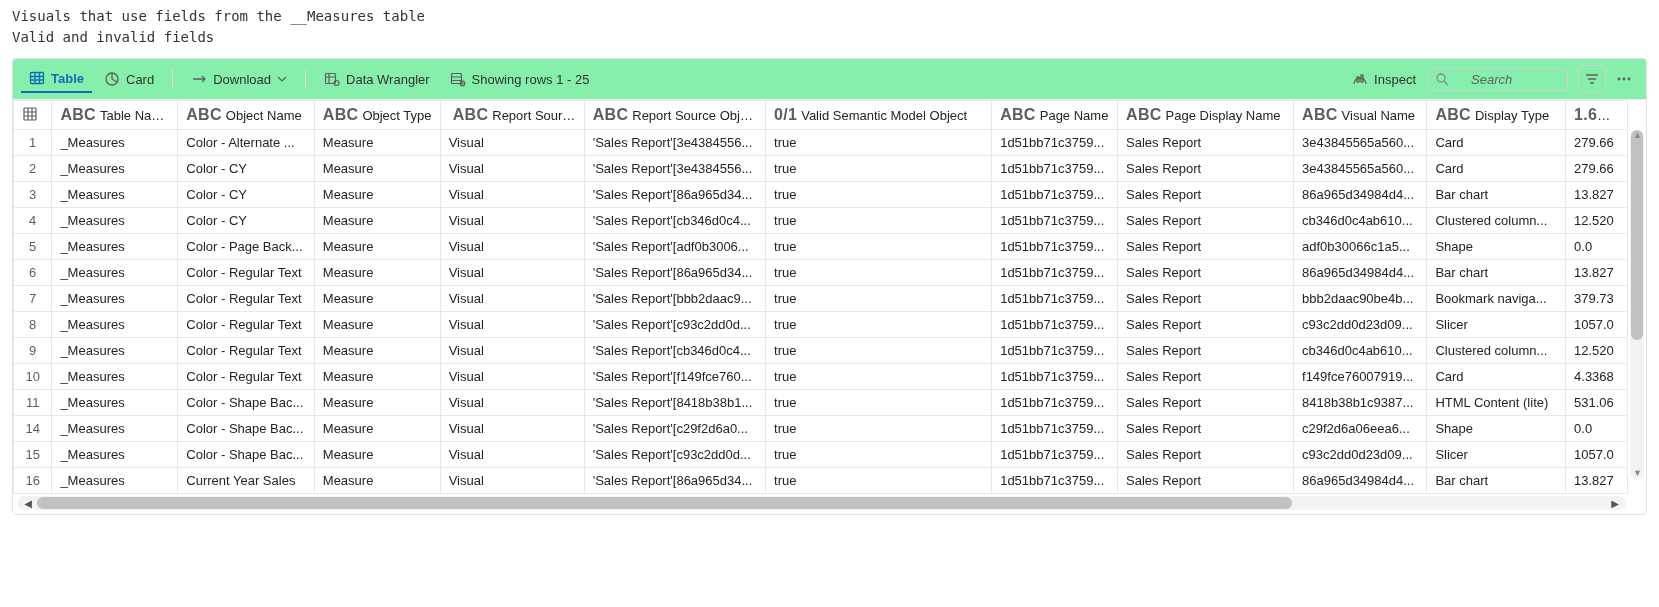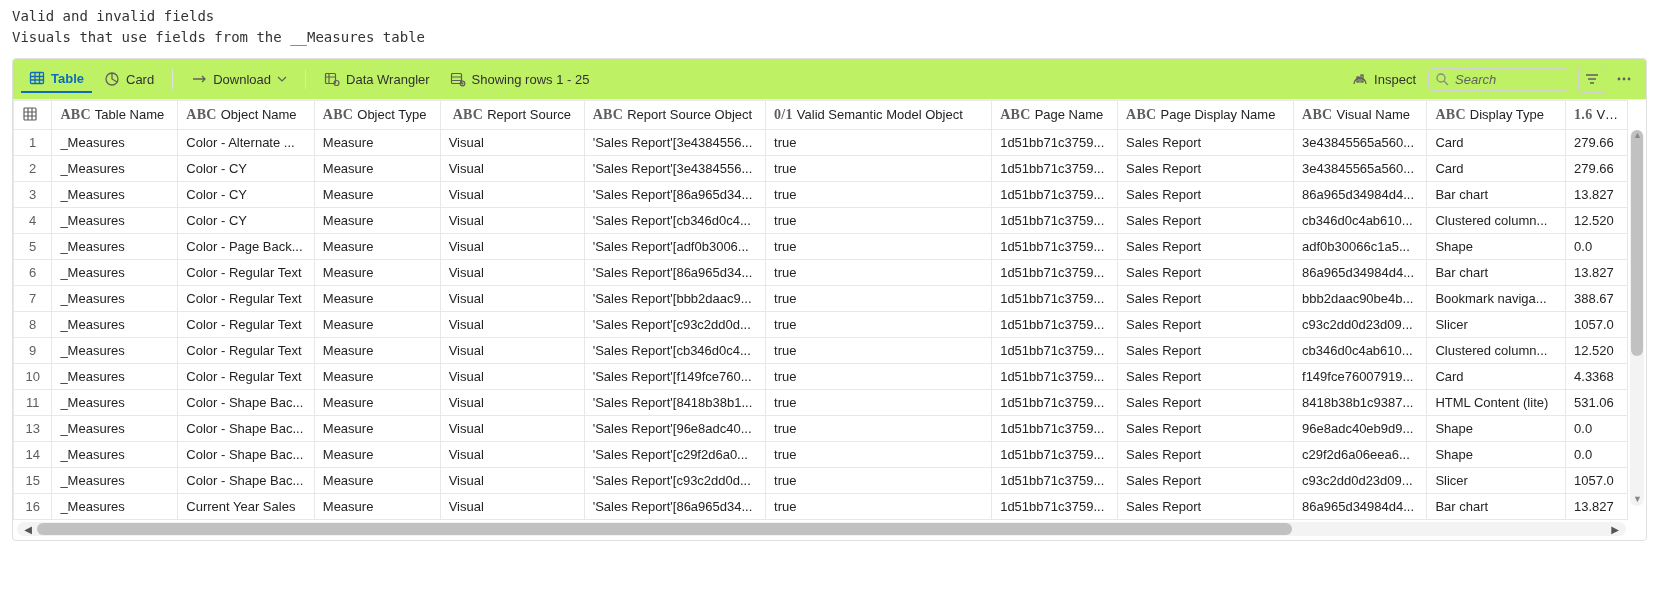--- a/index.html
+++ b/index.html
@@ -22,21 +22,21 @@
       border-radius: 4px;
       margin: 8px 12px;
       overflow: hidden;
     }
     .toolbar {
       display: flex;
       align-items: center;
       padding: 6px 8px;
       gap: 4px;
       border-bottom: 1px solid #eee;
-      background: #bef264;
+      background: #86efac;
       font-size: 13px;
       color: #323130;
     }
     .tb-btn {
       display: inline-flex;
       align-items: center;
       gap: 6px;
       padding: 5px 8px;
       border-radius: 3px;
       cursor: pointer;
@@ -57,21 +57,21 @@
     }
     .tb-spacer { flex: 1; }
     .icon { display:inline-flex; align-items:center; justify-content:center; width:16px; height:16px; }
     .icon svg { width:16px; height:16px; }
     .search-box {
       display: flex;
       align-items: center;
       border: 1px solid #d1d1d1;
       border-radius: 4px;
       padding: 3px 6px;
-      gap: 6px;
+      gap: 22px;
       min-width: 140px;
       color: #616161;
       font-style: italic;
     }
     .search-box .si { width:14px; height:14px; }
     .filter-btn, .more-btn {
       display:flex;align-items:center;justify-content:center;
       width:28px;height:28px;border:1px solid transparent;border-radius:4px;cursor:pointer;
     }
     .filter-btn { border: 1px solid #d1d1d1; margin-left:6px;}
@@ -134,42 +134,42 @@
       white-space: nowrap;
       font-size: 13px;
       height: 26px;
     }
     table.data th {
       background: #fff;
       font-weight: 400;
       color: #242424;
     }
     .col-type {
-      font-family: Liberation Serif, serif;
-      font-size: 14px;
+      font-family: Liberation Sans, sans-serif;
+      font-size: 16px;
       font-weight: 600;
       color: #605e5c;
       margin-right: 4px;
       letter-spacing: 0.3px;
     }
     .rownum-col { width: 36px; text-align: center !important; color:#605e5c; }
     .rownum-head { width:36px; text-align:center; color:#605e5c;}
     .rownum-head span.icon svg{width:14px;height:14px;}
     .scroll-caret {
       position:absolute; right:4px; font-size:9px; color:#888;
     }
     .caret-up { top: 30px; }
     .caret-down { bottom: 16px; }
   </style>
 </head>
 <body>
 
 <div class="header-text">
+  <div>Visuals that use fields from the __Measures table</div>
   <div>Valid and invalid fields</div>
-  <div>Visuals that use fields from the __Measures table</div>
 </div>
 
 <div class="panel">
   <div class="toolbar">
     <div class="tb-btn active">
       <span class="icon">
         <svg viewBox="0 0 16 16" stroke="#0f6cbd" fill="none" stroke-width="1.3">
             <rect x="1.5" y="2.5" width="13" height="11" rx="1"></rect>
             <line x1="1.5" y1="6.5" x2="14.5" y2="6.5"></line>
             <line x1="1.5" y1="10" x2="14.5" y2="10"></line>
@@ -385,21 +385,21 @@
             <td>_Measures</td>
             <td>Color - Regular Text</td>
             <td>Measure</td>
             <td>Visual</td>
             <td>'Sales Report'[bbb2daac9...</td>
             <td>true</td>
             <td>1d51bb71c3759...</td>
             <td>Sales Report</td>
             <td>bbb2daac90be4b...</td>
             <td>Bookmark naviga...</td>
-            <td>388.67</td>
+            <td>379.73</td>
           </tr>
           <tr>
             <td class="rownum-col">8</td>
             <td>_Measures</td>
             <td>Color - Regular Text</td>
             <td>Measure</td>
             <td>Visual</td>
             <td>'Sales Report'[c93c2dd0d...</td>
             <td>true</td>
             <td>1d51bb71c3759...</td>
@@ -442,34 +442,20 @@
             <td>Color - Shape Bac...</td>
             <td>Measure</td>
             <td>Visual</td>
             <td>'Sales Report'[8418b38b1...</td>
             <td>true</td>
             <td>1d51bb71c3759...</td>
             <td>Sales Report</td>
             <td>8418b38b1c9387...</td>
             <td>HTML Content (lite)</td>
             <td>531.06</td>
-          </tr>
-          <tr>
-            <td class="rownum-col">13</td>
-            <td>_Measures</td>
-            <td>Color - Shape Bac...</td>
-            <td>Measure</td>
-            <td>Visual</td>
-            <td>'Sales Report'[96e8adc40...</td>
-            <td>true</td>
-            <td>1d51bb71c3759...</td>
-            <td>Sales Report</td>
-            <td>96e8adc40eb9d9...</td>
-            <td>Shape</td>
-            <td>0.0</td>
           </tr>
           <tr>
             <td class="rownum-col">14</td>
             <td>_Measures</td>
             <td>Color - Shape Bac...</td>
             <td>Measure</td>
             <td>Visual</td>
             <td>'Sales Report'[c29f2d6a0...</td>
             <td>true</td>
             <td>1d51bb71c3759...</td>

